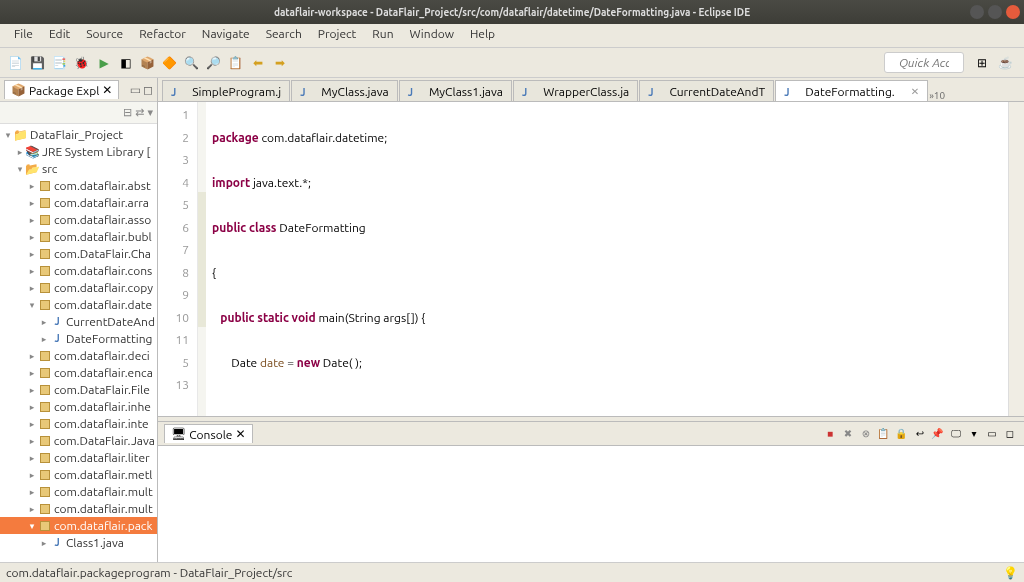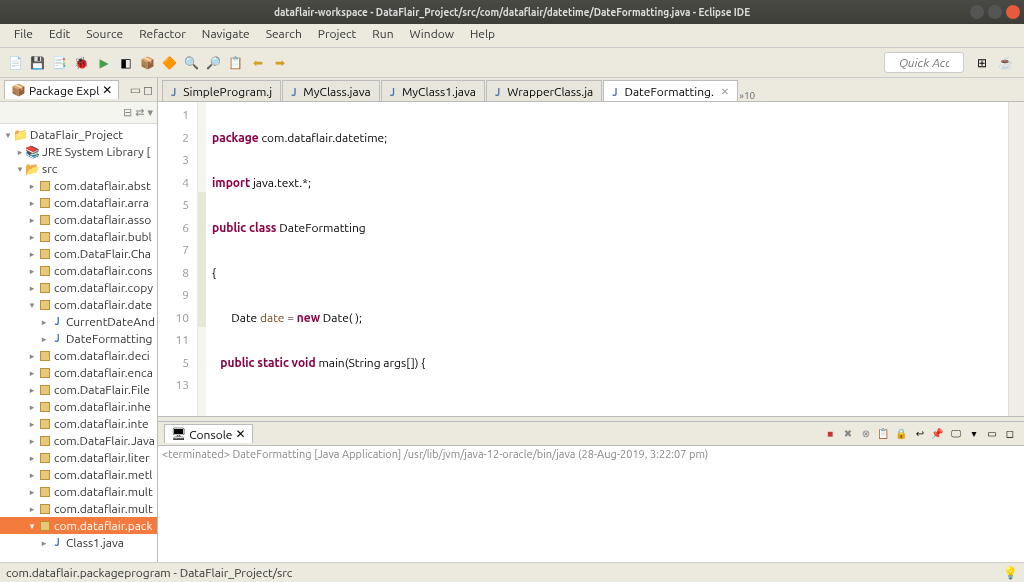--- a/index.html
+++ b/index.html
@@ -22,21 +22,21 @@
 .sidebar-hdr .ctrls{margin-left:auto;display:flex;gap:2px;font-size:10px;color:#666}
 .sidebar-tb{background:#f5f5f0;height:22px;border-bottom:1px solid #ddd;display:flex;align-items:center;justify-content:flex-end;padding:0 4px;gap:3px}
 .sidebar-tb span{font-size:11px;color:#888}
 .tree{flex:1;overflow:auto;font-size:11.5px;color:#333;padding-top:2px}
 .tree-item{display:flex;align-items:center;padding:1px 2px;white-space:nowrap;height:17px}
 .tree-item.sel{background:#f47b3e;color:#fff}
 .tree-item .arrow{width:12px;text-align:center;color:#888;font-size:9px}
 .tree-item .ico{width:14px;margin-right:2px;display:inline-flex;align-items:center;justify-content:center}
 .content{flex:1;display:flex;flex-direction:column;background:#fff;overflow:hidden}
 .editor-tabs{background:#ece9df;height:24px;display:flex;align-items:flex-end;border-bottom:1px solid #bbb;padding:0 4px}
-.editor-tabs .etab{background:#e8e6dc;border:1px solid #bbb;border-bottom:none;padding:2px 8px;display:flex;align-items:center;gap:7px;font-size:11px;margin-right:1px;height:21px}
+.editor-tabs .etab{background:#e8e6dc;border:1px solid #bbb;border-bottom:none;padding:2px 8px;display:flex;align-items:center;gap:16px;font-size:11px;margin-right:1px;height:21px}
 .editor-tabs .etab.active{background:#fff;font-weight:normal}
 .editor-tabs .etab .x{color:#999;font-size:10px}
 .editor-tabs .more{color:#666;font-size:10px}
 .editor{flex:1;display:flex;background:#fff;font-family:'DejaVu Sans Mono',Consolas,monospace;font-size:17px;overflow:hidden}
 .gutter{width:40px;text-align:right;padding-right:8px;color:#999;background:#fff;border-right:1px solid #e8e8e8;line-height:22.5px;padding-top:2px}
 .gutter .gl{height:22.5px}
 .ruler{width:8px;background:#f5f5f0}
 .ruler .hl{height:135px;margin-top:90px;background:#e8e8d8}
 .code{flex:1;padding:2px 6px 0 6px;line-height:22.5px;white-space:pre;color:#000}
 .code .line{height:22.5px}
@@ -298,20 +298,24 @@
           <span>MyClass.java</span>
         </div>
       <div class="etab">
           <span class="java-ico ico"></span>
           <span>MyClass1.java</span>
         </div>
       <div class="etab">
           <span class="java-ico ico"></span>
           <span>WrapperClass.ja</span>
         </div>
+      <div class="etab">
+          <span class="java-ico ico"></span>
+          <span>CurrentDateAndT</span>
+        </div>
       <div class="etab active">
           <span class="java-ico ico"></span>
           <span>DateFormatting.</span>
           <span class="x">✕</span>
         </div>
       <span class="more">»10</span>
     </div>
 
     <div class="editor">
       <div class="gutter">
@@ -330,22 +334,22 @@
           <div class="gl">13</div>
       </div>
       <div class="ruler">
           <div class="hl"></div>
         </div>
       <div class="code">
 <div class="line"><span class="kw">package</span><span> com.dataflair.datetime;</span></div>
 <div class="line"><span class="kw">import</span><span> java.text.*;</span></div>
 <div class="line"><span class="kw">public</span> <span class="kw">class</span><span> DateFormatting</span></div>
 <div class="line">{</div>
+<div class="line">   <span class="kw">public</span> <span class="kw">static</span> <span class="kw">void</span><span> main(String args[]) {</span></div>
 <div class="line"><span>       Date </span><span class="var">date</span><span> = </span><span class="kw">new</span><span> Date( );</span></div>
-<div class="line">   <span class="kw">public</span> <span class="kw">static</span> <span class="kw">void</span><span> main(String args[]) {</span></div>
 
 
 
 
 
 
       </div>
       <div class="overview"></div>
     </div>
 
@@ -365,21 +369,20 @@
           <span>📋</span>
           <span>🔒</span>
           <span>↩</span>
           <span>📌</span>
           <span>🖵</span>
           <span>▾</span>
           <span>▭</span>
           <span>◻</span>
         </div>
       </div>
-      <div class="console-info">&lt;terminated&gt; DateFormatting [Java Application] /usr/lib/jvm/java-12-oracle/bin/java (28-Aug-2019, 3:22:07 pm)</div>
     </div>
   </div>
 </div>
 
 <div class="status-bar">
   <span>com.dataflair.packageprogram - DataFlair_Project/src</span>
   <span class="bulb">💡</span>
 </div>
 
 </body></html>

